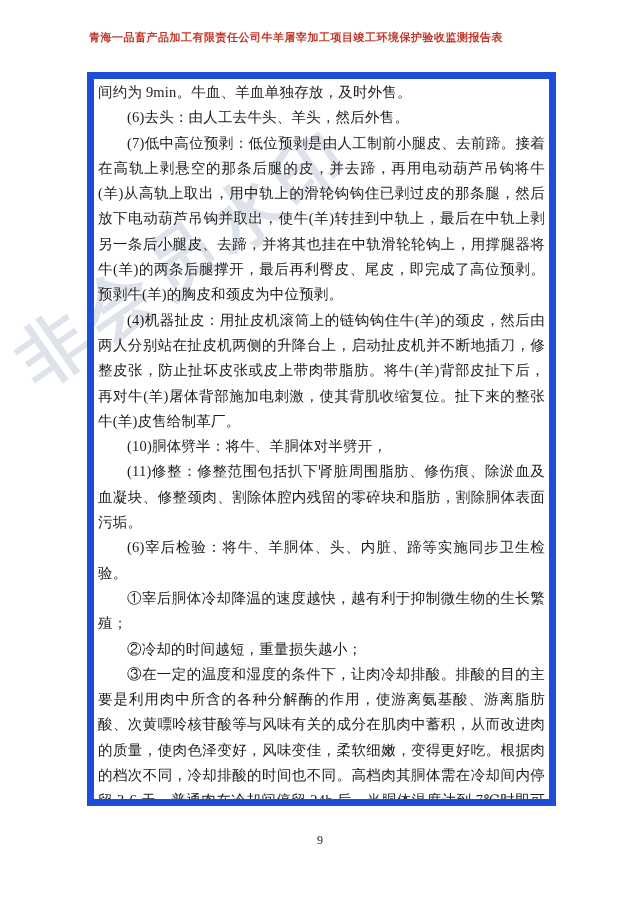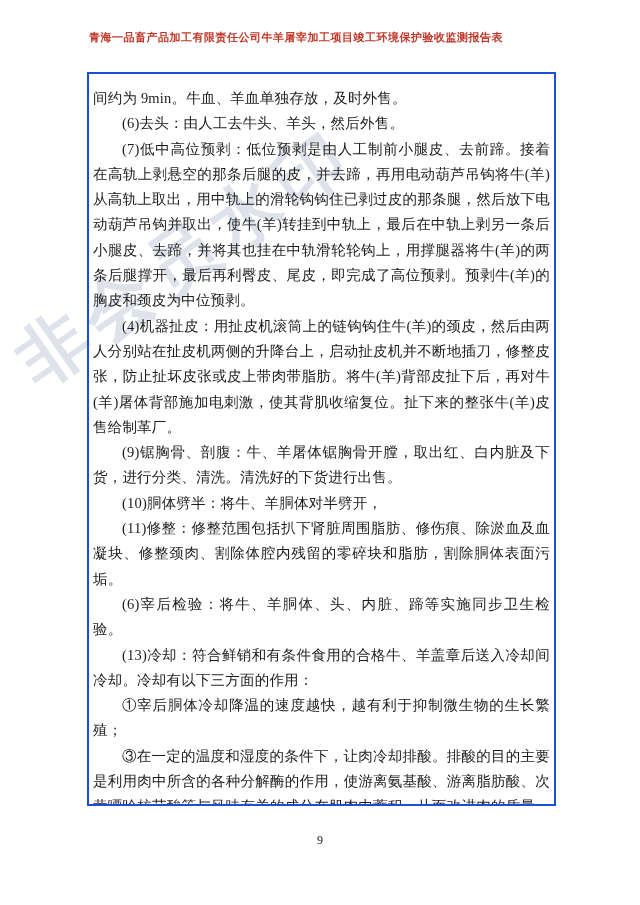--- a/index.html
+++ b/index.html
@@ -6,22 +6,22 @@
   body{
     width:640px;height:905px;background:#ffffff;position:relative;overflow:hidden;
     font-family:"Liberation Serif","DejaVu Serif",serif;
   }
   .header-title{
     position:absolute;left:0;top:30px;width:592px;text-align:center;
     font-size:11px;font-weight:bold;letter-spacing:0.5px;
   }
   .doc-box{
     position:absolute;left:87px;top:72px;width:469px;height:734px;
-    border:2px solid #1d4ed8;box-sizing:border-box;
-    padding:12px 4px 0 4px;overflow:hidden;background:transparent;
+    border:7px solid #1d4ed8;box-sizing:border-box;
+    padding:1px 4px 0 4px;overflow:hidden;background:transparent;
   }
   .para{
     font-size:14.5px;line-height:25.3px;color:#1c1c1c;
     text-align:justify;letter-spacing:0.2px;margin:0;
   }
   .para.indent{text-indent:2em;}
   .watermark{
     position:absolute;left:18px;top:300px;width:520px;
     font-size:70px;letter-spacing:8px;font-weight:bold;
     transform:rotate(-35deg);transform-origin:40px center;
@@ -39,23 +39,22 @@
 <div class="header-title" style="color: rgb(192, 57, 43);">青海一品畜产品加工有限责任公司牛羊屠宰加工项目竣工环境保护验收监测报告表</div>
 
 <div class="watermark" style="color: rgb(169, 184, 205);">非会员水印</div>
 
 <div class="doc-box">
   <div id="paras">
       <p class="para">间约为 9min。牛血、羊血单独存放，及时外售。</p>
       <p class="para indent">(6)去头：由人工去牛头、羊头，然后外售。</p>
       <p class="para indent">(7)低中高位预剥：低位预剥是由人工制前小腿皮、去前蹄。接着在高轨上剥悬空的那条后腿的皮，并去蹄，再用电动葫芦吊钩将牛(羊)从高轨上取出，用中轨上的滑轮钩钩住已剥过皮的那条腿，然后放下电动葫芦吊钩并取出，使牛(羊)转挂到中轨上，最后在中轨上剥另一条后小腿皮、去蹄，并将其也挂在中轨滑轮轮钩上，用撑腿器将牛(羊)的两条后腿撑开，最后再利臀皮、尾皮，即完成了高位预剥。预剥牛(羊)的胸皮和颈皮为中位预剥。</p>
       <p class="para indent">(4)机器扯皮：用扯皮机滚筒上的链钩钩住牛(羊)的颈皮，然后由两人分别站在扯皮机两侧的升降台上，启动扯皮机并不断地插刀，修整皮张，防止扯坏皮张或皮上带肉带脂肪。将牛(羊)背部皮扯下后，再对牛(羊)屠体背部施加电刺激，使其背肌收缩复位。扯下来的整张牛(羊)皮售给制革厂。</p>
-      <p class="para indent">(9)锯胸骨、剖腹：牛、羊屠体锯胸骨开膛，取出红、白内脏及下货，进行分类、清洗。清洗好的下货进行出售。</p>
       <p class="para indent">(10)胴体劈半：将牛、羊胴体对半劈开，</p>
       <p class="para indent">(11)修整：修整范围包括扒下肾脏周围脂肪、修伤痕、除淤血及血凝块、修整颈肉、割除体腔内残留的零碎块和脂肪，割除胴体表面污垢。</p>
       <p class="para indent">(6)宰后检验：将牛、羊胴体、头、内脏、蹄等实施同步卫生检验。</p>
-      <p class="para indent">(13)冷却：符合鲜销和有条件食用的合格牛、羊盖章后送入冷却间冷却。冷却有以下三方面的作用：</p>
       <p class="para indent">①宰后胴体冷却降温的速度越快，越有利于抑制微生物的生长繁殖；</p>
+      <p class="para indent">②冷却的时间越短，重量损失越小；</p>
       <p class="para indent">③在一定的温度和湿度的条件下，让肉冷却排酸。排酸的目的主要是利用肉中所含的各种分解酶的作用，使游离氨基酸、游离脂肪酸、次黄嘌呤核苷酸等与风味有关的成分在肌肉中蓄积，从而改进肉的质量，使肉色泽变好，风味变佳，柔软细嫩，变得更好吃。根据肉的档次不同，冷却排酸的时间也不同。高档肉其胴体需在冷却间内停留 3-6 天。普通肉在冷却间停留 24h 后，当胴体温度达到 7℃时即可进入下一道工序了。</p>
     </div>
 </div>
 
 <div class="page-number">9</div>
 
 </body></html>

